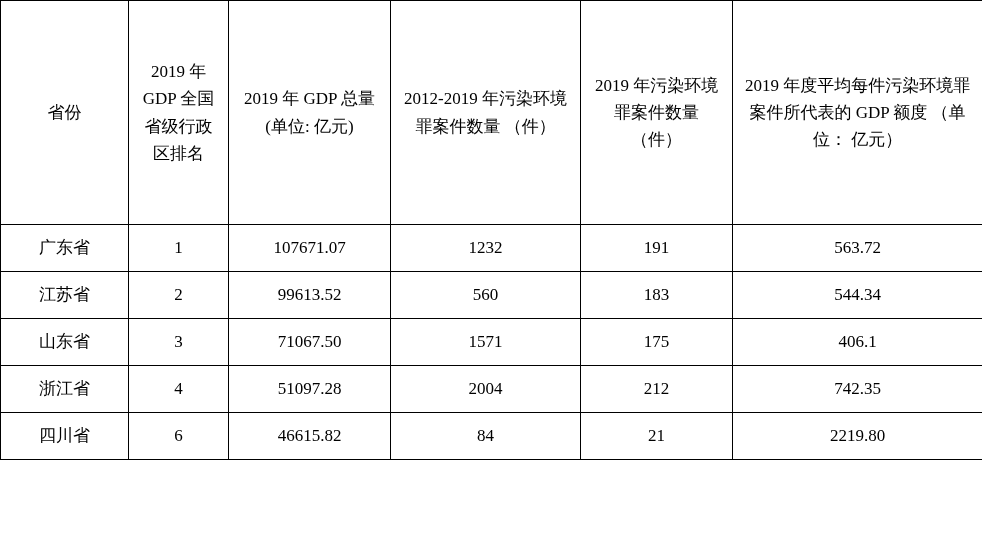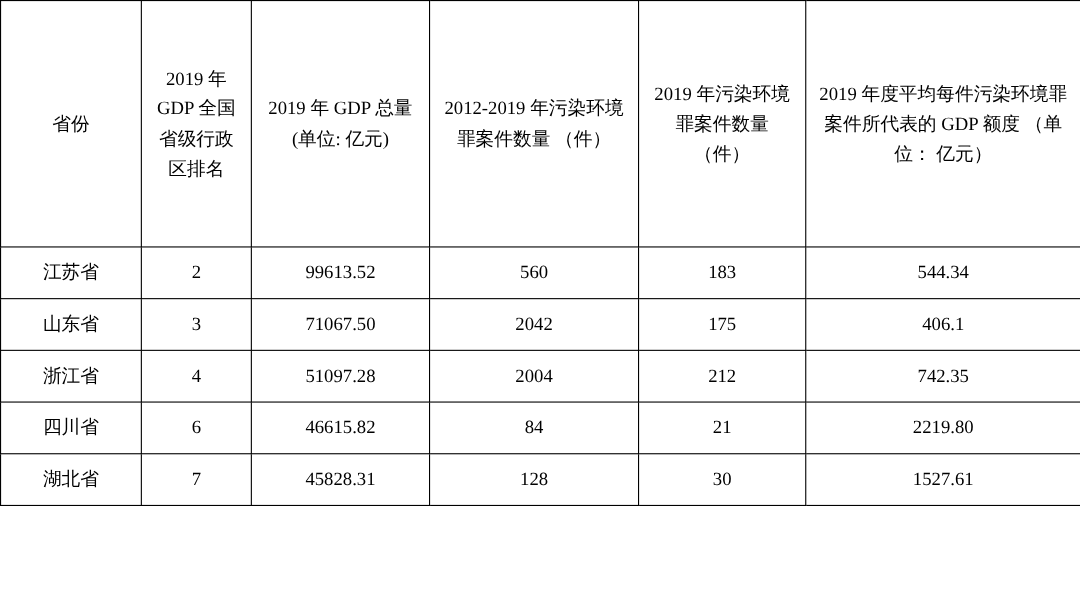--- a/index.html
+++ b/index.html
@@ -88,54 +88,54 @@
         <th>
           <span class="hcell-inner">2019 年污染环境罪案件数量 （件）</span>
         </th>
         <th>
           <span class="hcell-inner">2019 年度平均每件污染环境罪案件所代表的 GDP 额度 （单位： 亿元）</span>
         </th>
       </tr>
     </thead>
     <tbody>
       <tr class="data-row">
+        <td>广东省</td>
+        <td class="num">1</td>
+        <td class="num">107671.07</td>
+        <td class="num">1232</td>
+        <td class="num">191</td>
+        <td class="num">563.72</td>
+      </tr>
+      <tr class="data-row">
         <td>江苏省</td>
         <td class="num">2</td>
         <td class="num">99613.52</td>
         <td class="num">560</td>
         <td class="num">183</td>
         <td class="num">544.34</td>
       </tr>
       <tr class="data-row">
         <td>山东省</td>
         <td class="num">3</td>
         <td class="num">71067.50</td>
-        <td class="num">2042</td>
+        <td class="num">1571</td>
         <td class="num">175</td>
         <td class="num">406.1</td>
       </tr>
       <tr class="data-row">
         <td>浙江省</td>
         <td class="num">4</td>
         <td class="num">51097.28</td>
         <td class="num">2004</td>
         <td class="num">212</td>
         <td class="num">742.35</td>
       </tr>
       <tr class="data-row">
         <td>四川省</td>
         <td class="num">6</td>
         <td class="num">46615.82</td>
         <td class="num">84</td>
         <td class="num">21</td>
         <td class="num">2219.80</td>
       </tr>
-      <tr class="data-row">
-        <td>湖北省</td>
-        <td class="num">7</td>
-        <td class="num">45828.31</td>
-        <td class="num">128</td>
-        <td class="num">30</td>
-        <td class="num">1527.61</td>
-      </tr>
     </tbody>
   </table>
 </div>
 
 </body></html>

